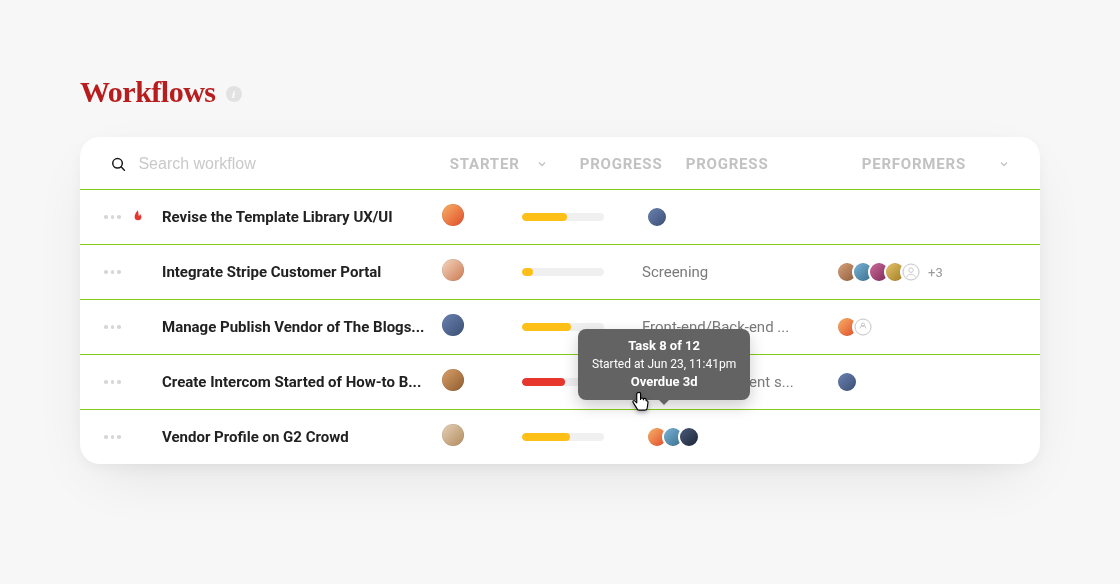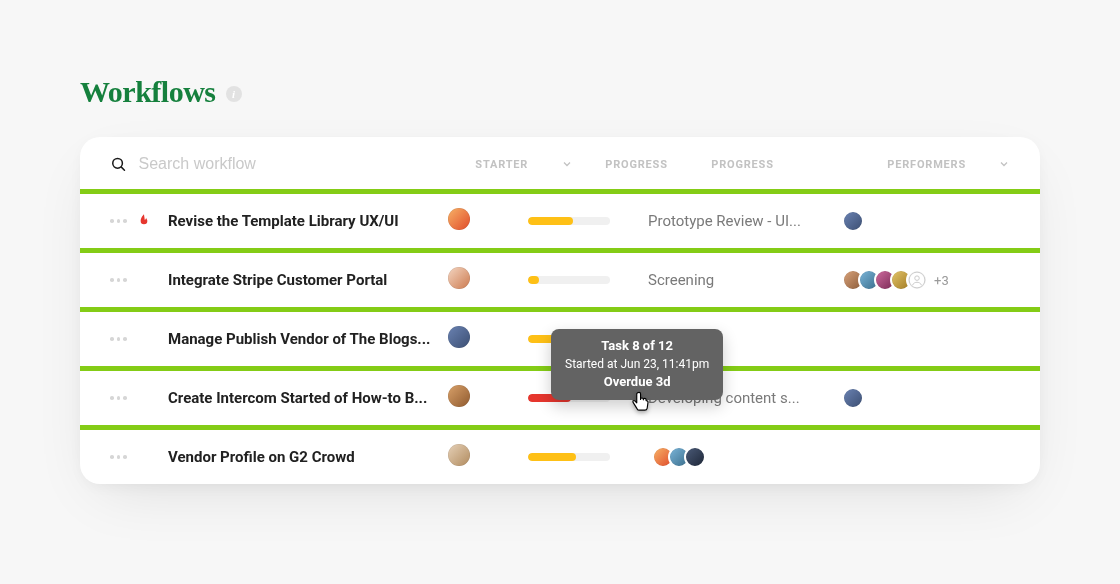--- a/index.html
+++ b/index.html
@@ -16,21 +16,21 @@
   .page-title {
     display: flex;
     align-items: center;
     gap: 10px;
     margin-bottom: 28px;
   }
   .page-title h1 {
     font-family: Georgia, "Times New Roman", serif;
     font-size: 30px;
     font-weight: 700;
-    color: #15803d;
+    color: #b91c1c;
     letter-spacing: -0.5px;
   }
   .info-icon {
     width: 16px; height: 16px;
     border-radius: 50%;
     background: #e2e2e2;
     display: flex; align-items: center; justify-content: center;
     font-size: 11px; font-style: italic; font-weight: 700;
     color: #fff;
     font-family: Georgia, serif;
@@ -56,41 +56,41 @@
     border: none;
     outline: none;
     font-size: 16px;
     color: #444;
     background: transparent;
     width: 100%;
   }
   .search-input::placeholder { color: #c9c9c9; }
 
   .col-label {
-    font-size: 11px;
+    font-size: 15px;
     font-weight: 700;
     letter-spacing: 0.8px;
     color: #c2c2c2;
     text-transform: uppercase;
     white-space: nowrap;
   }
 
   .starter-col { grid-column: 4; }
   .chevron { grid-column: 5; color:#c2c2c2; display:flex; align-items:center; }
   .progress-col1 { grid-column: 6; }
   .progress-col2 { grid-column: 7; }
   .performers-col { grid-column: 8; text-align:right; }
   .chevron2 { grid-column: 9; color:#c2c2c2; display:flex; align-items:center; justify-content:flex-end; }
 
   .row {
     display: grid;
     grid-template-columns: 26px 32px 280px 80px 120px 190px 1fr;
     align-items: center;
-    padding: 14px 30px;
-    border-top: 5px solid #84cc16;
+    padding: 14px 24px;
+    border-top: 1px solid #84cc16;
     position: relative;
   }
 
   .more-icon {
     display: flex; gap: 3px;
     cursor: pointer;
   }
   .more-icon span {
     width: 3.5px; height: 3.5px; background: #d6d6d6; border-radius: 50%;
   }
@@ -235,21 +235,20 @@
               <path d="M12 2 C12 2 7 7 7 12 a5 5 0 0 0 10 0 c0-2-1-3-2-5 0 2-1 3-2 3 0-3-1-6-1-8 z"></path>
             </svg>
           </div>
           <div class="task-title">Revise the Template Library UX/UI</div>
           <div><span class="avatar" style="background: linear-gradient(135deg, rgb(247, 178, 103), rgb(224, 75, 42));"></span></div>
           <div>
             <div class="progress-bar">
               <div class="progress-fill p-yellow" style="width: 55%;"></div>
             </div>
           </div>
-          <div class="stage-name">Prototype Review - UI...</div>
           <div class="perf-wrap">
             <span class="avatar" style="background: linear-gradient(135deg, rgb(106, 130, 178), rgb(60, 79, 115));"></span>
           </div>
         </div>
         <div class="row">
           <div class="more-icon">
             <span></span>
             <span></span>
             <span></span>
           </div>
@@ -284,20 +283,21 @@
             <span></span>
           </div>
           <div></div>
           <div class="task-title">Manage Publish Vendor of The Blogs...</div>
           <div><span class="avatar" style="background: linear-gradient(135deg, rgb(106, 130, 178), rgb(60, 79, 115));"></span></div>
           <div>
             <div class="progress-bar">
               <div class="progress-fill p-yellow" style="width: 60%;"></div>
             </div>
           </div>
+          <div class="stage-name">Front-end/Back-end ...</div>
           <div class="perf-wrap">
             <span class="avatar" style="background: linear-gradient(135deg, rgb(247, 178, 103), rgb(224, 75, 42));"></span>
             <span class="avatar" style="background: rgb(255, 255, 255); display: inline-flex; align-items: center; justify-content: center;">
               <svg viewBox="0 0 24 24" width="22" height="22">
                 <circle cx="12" cy="12" r="10.5" fill="#fff" stroke="#c8c8c8" stroke-width="1.3"></circle>
                 <path d="M8 14 a4 4 0 0 1 8 0" fill="none" stroke="#c8c8c8" stroke-width="1.3"></path>
                 <circle cx="12" cy="9" r="2.3" fill="none" stroke="#c8c8c8" stroke-width="1.3"></circle>
               </svg>
             </span>
           </div>
@@ -339,21 +339,21 @@
             <span class="avatar" style="background: linear-gradient(135deg, rgb(247, 178, 103), rgb(224, 75, 42));"></span>
             <span class="avatar" style="background: linear-gradient(135deg, rgb(122, 180, 216), rgb(58, 110, 140));"></span>
             <span class="avatar" style="background: linear-gradient(135deg, rgb(74, 90, 119), rgb(30, 39, 56));"></span>
           </div>
         </div>
       </div>
 
   </div>
 </div>
 
-<div class="tooltip" style="left:551px; top:329px;text-align:center;">
+<div class="tooltip" style="left:578px; top:329px;text-align:center;">
   <div class="t-bold">Task 8 of 12</div>
   <div>Started at Jun 23, 11:41pm</div>
   <div class="t-bold">Overdue 3d</div>
 </div>
 
 <svg class="cursor-hand" style="left:627px; top:388px;" viewBox="0 0 32 32">
   <path d="M12 6 v11 l-2.5-2.5 c-1-1-3 0.5-2 2 l5 8 c0.5 1 1.5 1.5 2.5 1.5 h7 c1.5 0 2.5-1 2.8-2.3 l1-7 c0.2-1.3-0.8-2.4-2-2.4 h-0.3 v-1 c0-1-0.8-1.7-1.7-1.7 s-1.7 0.8-1.7 1.7 v-0.5 c0-1-0.8-1.7-1.7-1.7 s-1.7 0.8-1.7 1.7 V6 c0-1-0.8-1.8-1.8-1.8 S12 5 12 6 z" fill="#fff" stroke="#000" stroke-width="1.4" stroke-linejoin="round"></path>
 </svg>
 
 </body></html>

